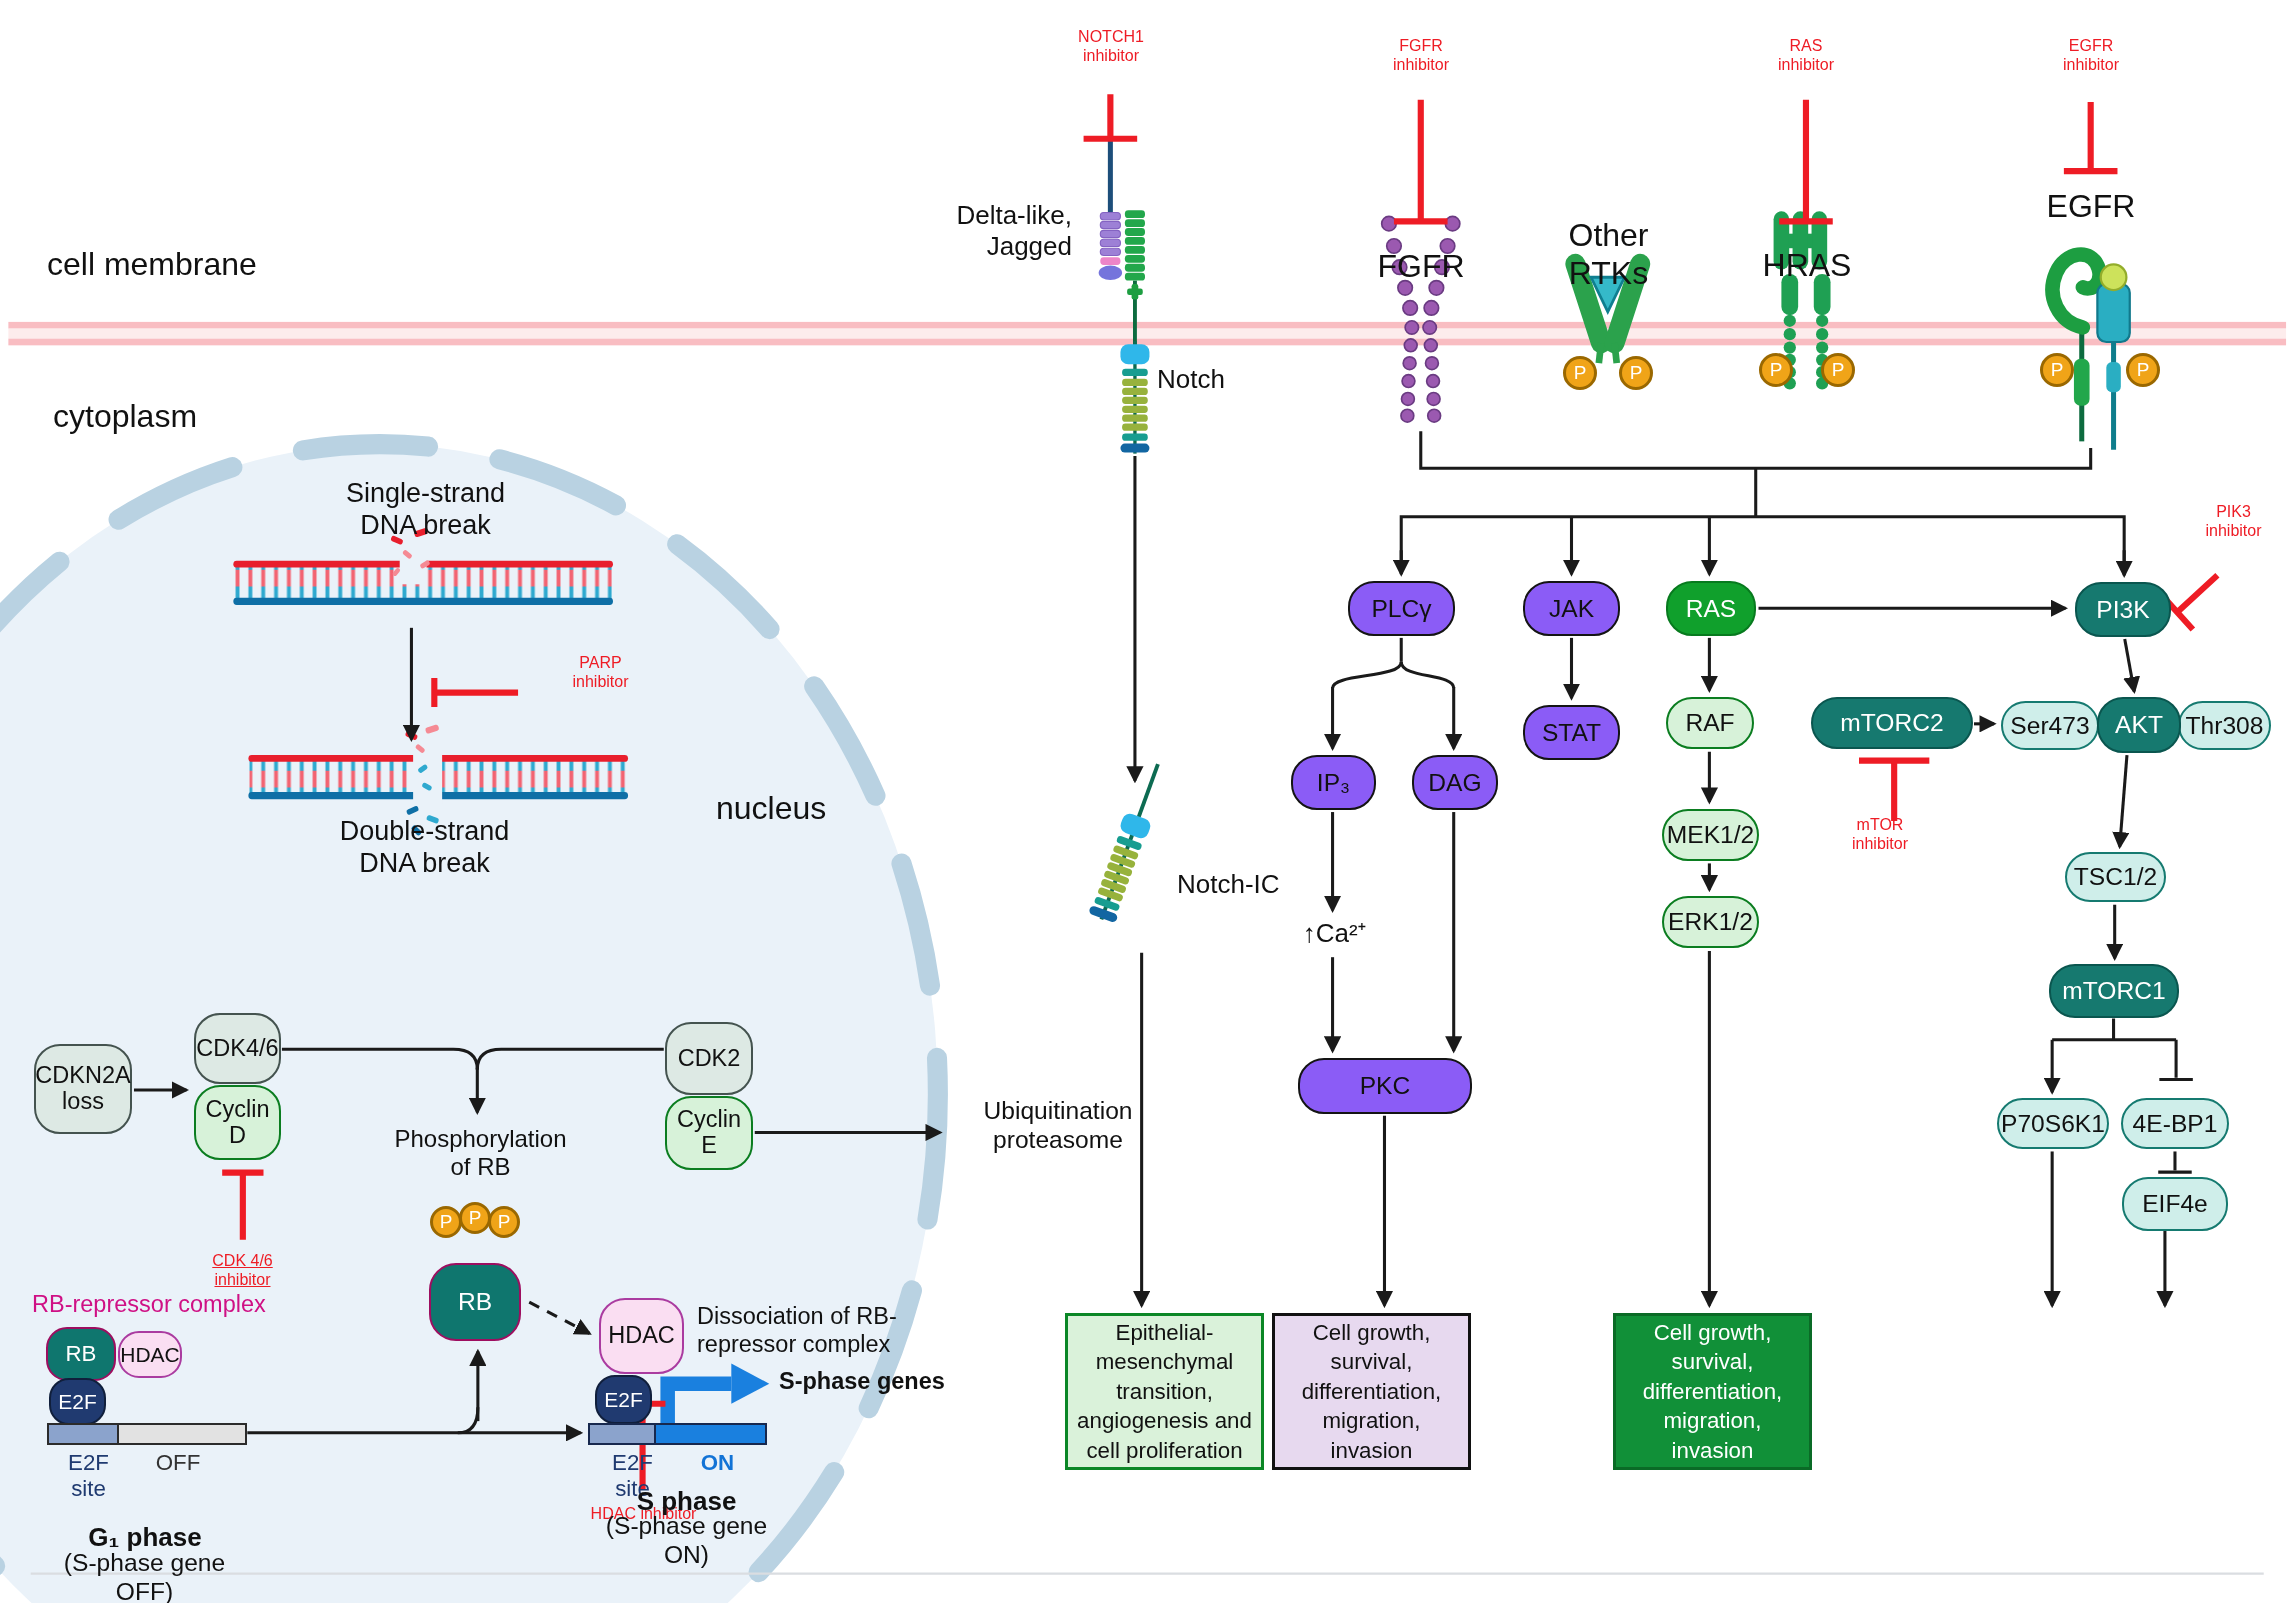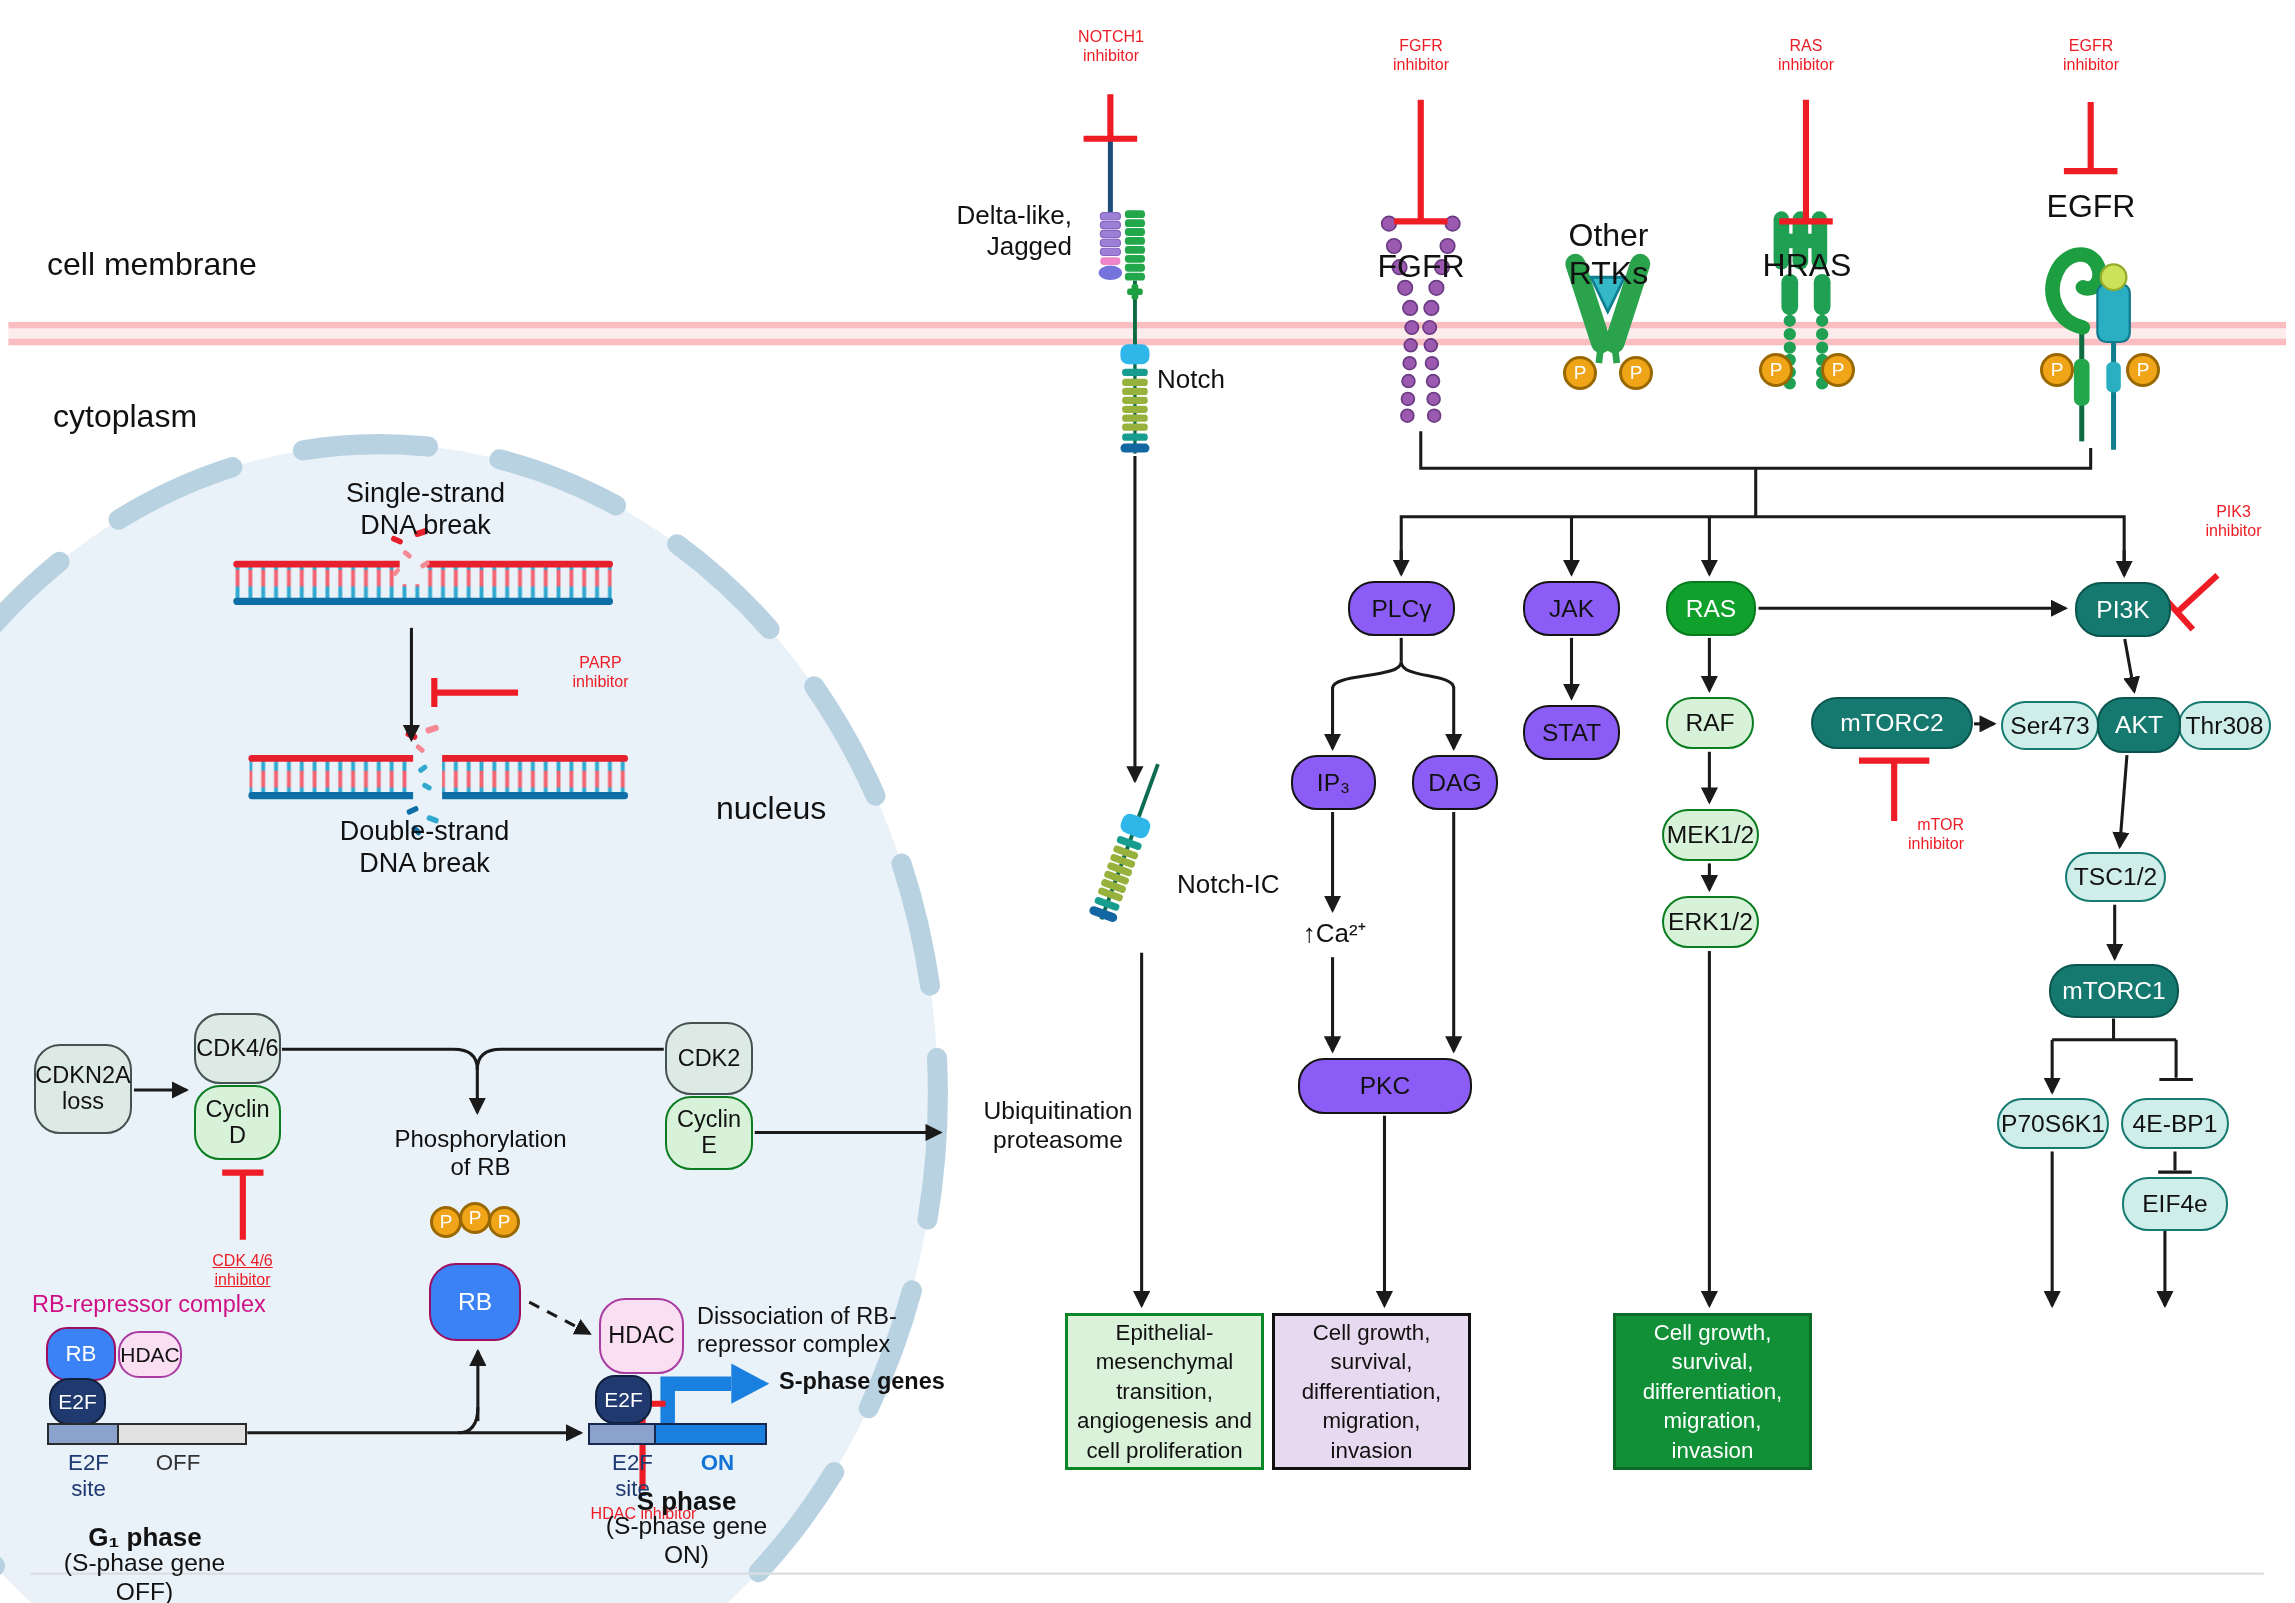--- a/index.html
+++ b/index.html
@@ -13,21 +13,21 @@
   .mid{font-size:26px;}
   .ctr{text-align:center;}
   .pill{position:absolute;display:flex;align-items:center;justify-content:center;text-align:center;
         border-radius:26px;font-size:24.6px;border:2.8px solid #141414;box-sizing:border-box;line-height:1.1;}
   .lav{background:#8b5cf6;}
   .grnb{background:#10a02c;border-color:#077a1e;color:#fff;}
   .grnl{background:#d7f2d9;border-color:#0b7d20;}
   .teald{background:#16796f;border-color:#0a564f;color:#fff;}
   .teall{background:#cfeeea;border-color:#157a70;}
   .grayg{background:#dde9e4;border-color:#44534f;}
-  .mag{background:#3b82f6;border-color:#9d0e60;color:#fff;text-align:center;}
+  .mag{background:#0f766e;border-color:#9d0e60;color:#fff;text-align:center;}
   .pnk{background:#fadef2;border-color:#aa3ba0;}
   .nvy{background:#203a70;border-color:#101f3c;color:#fff;}
   .pcirc{position:absolute;width:34px;height:34px;border-radius:50%;background:#f0a418;border:3.4px solid #9a6800;
          color:#fff;display:flex;align-items:center;justify-content:center;font-size:19px;box-sizing:border-box;}
   .obox{position:absolute;display:flex;align-items:center;justify-content:center;text-align:center;
         font-size:22.3px;line-height:1.32;white-space:pre-line;box-sizing:border-box;}
   .b-emt{background:#daf2da;border:3.9px solid #0b8726;}
   .b-pur{background:#e7d9ef;border:3.9px solid #111;}
   .b-grn{background:#119038;border:3.9px solid #0a6b26;color:#fff;}
   .b-teal{background:#1d8b81;border:3.9px solid #0e5e57;color:#fff;}
@@ -292,21 +292,21 @@
 <div class="lbl rlbl" style="left:1016px;top:28px;width:190px;">NOTCH1
 inhibitor</div>
 <div class="lbl rlbl" style="left:1326px;top:37px;width:190px;">FGFR
 inhibitor</div>
 <div class="lbl rlbl" style="left:1711px;top:37px;width:190px;">RAS
 inhibitor</div>
 <div class="lbl rlbl" style="left:1996px;top:37px;width:190px;">EGFR
 inhibitor</div>
 <div class="lbl rlbl" style="left:2144px;top:503px;width:179px;">PIK3
 inhibitor</div>
-<div class="lbl rlbl" style="left:1796px;top:816px;width:168px;text-align:right;">mTOR
+<div class="lbl rlbl" style="left:1796px;top:816px;width:168px;">mTOR
 inhibitor</div>
 <div class="lbl rlbl" style="left:528px;top:654px;width:145px;">PARP
 inhibitor</div>
 <div class="lbl rlbl" style="left:163px;top:1252px;width:159px;text-decoration:underline;">CDK 4/6
 inhibitor</div>
 <div class="lbl rlbl" style="left:547px;top:1505px;width:193px;">HDAC inhibitor</div>
 
 <div class="lbl mid" style="left:916px;top:200px;width:156px;text-align:right;">Delta-like,
 Jagged</div>
 <div class="lbl reclbl" style="left:1351px;top:248px;width:140px;">FGFR</div>

